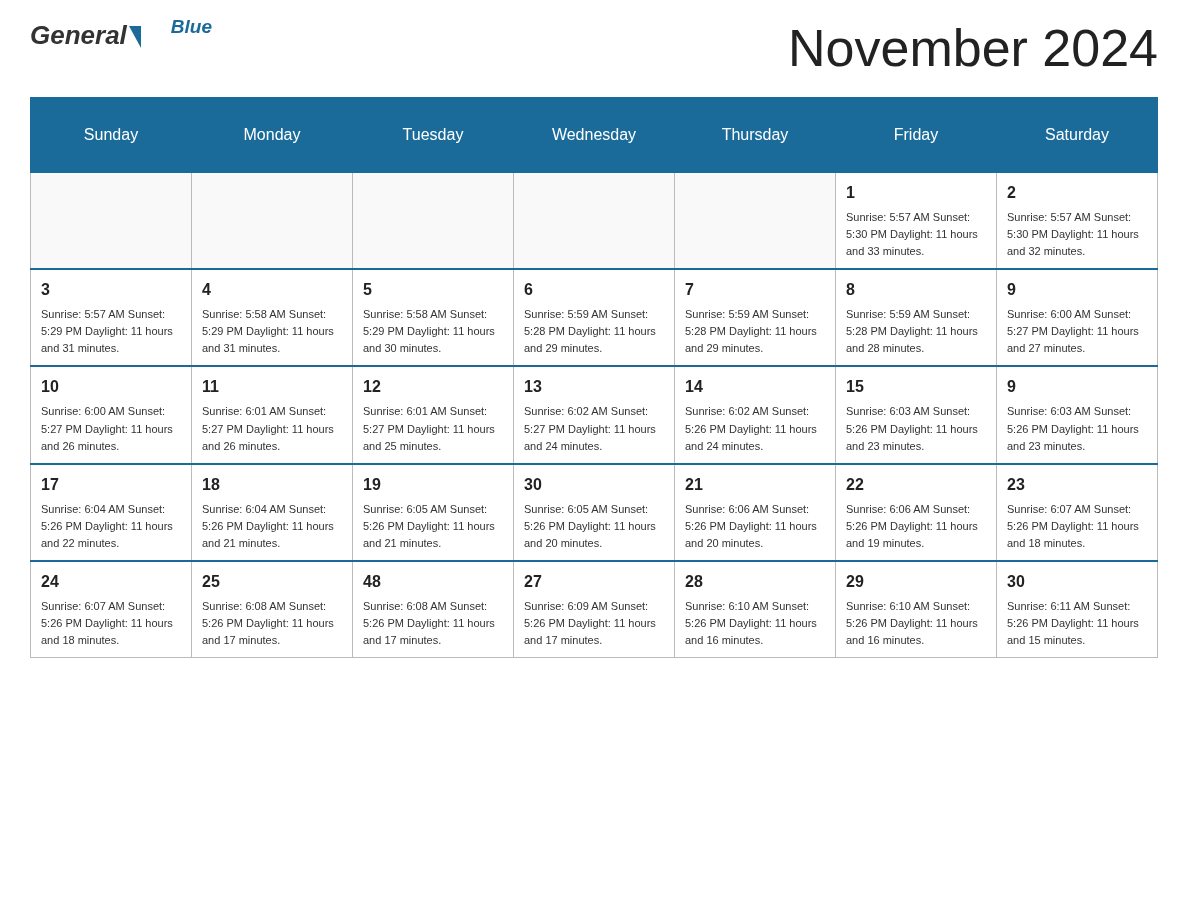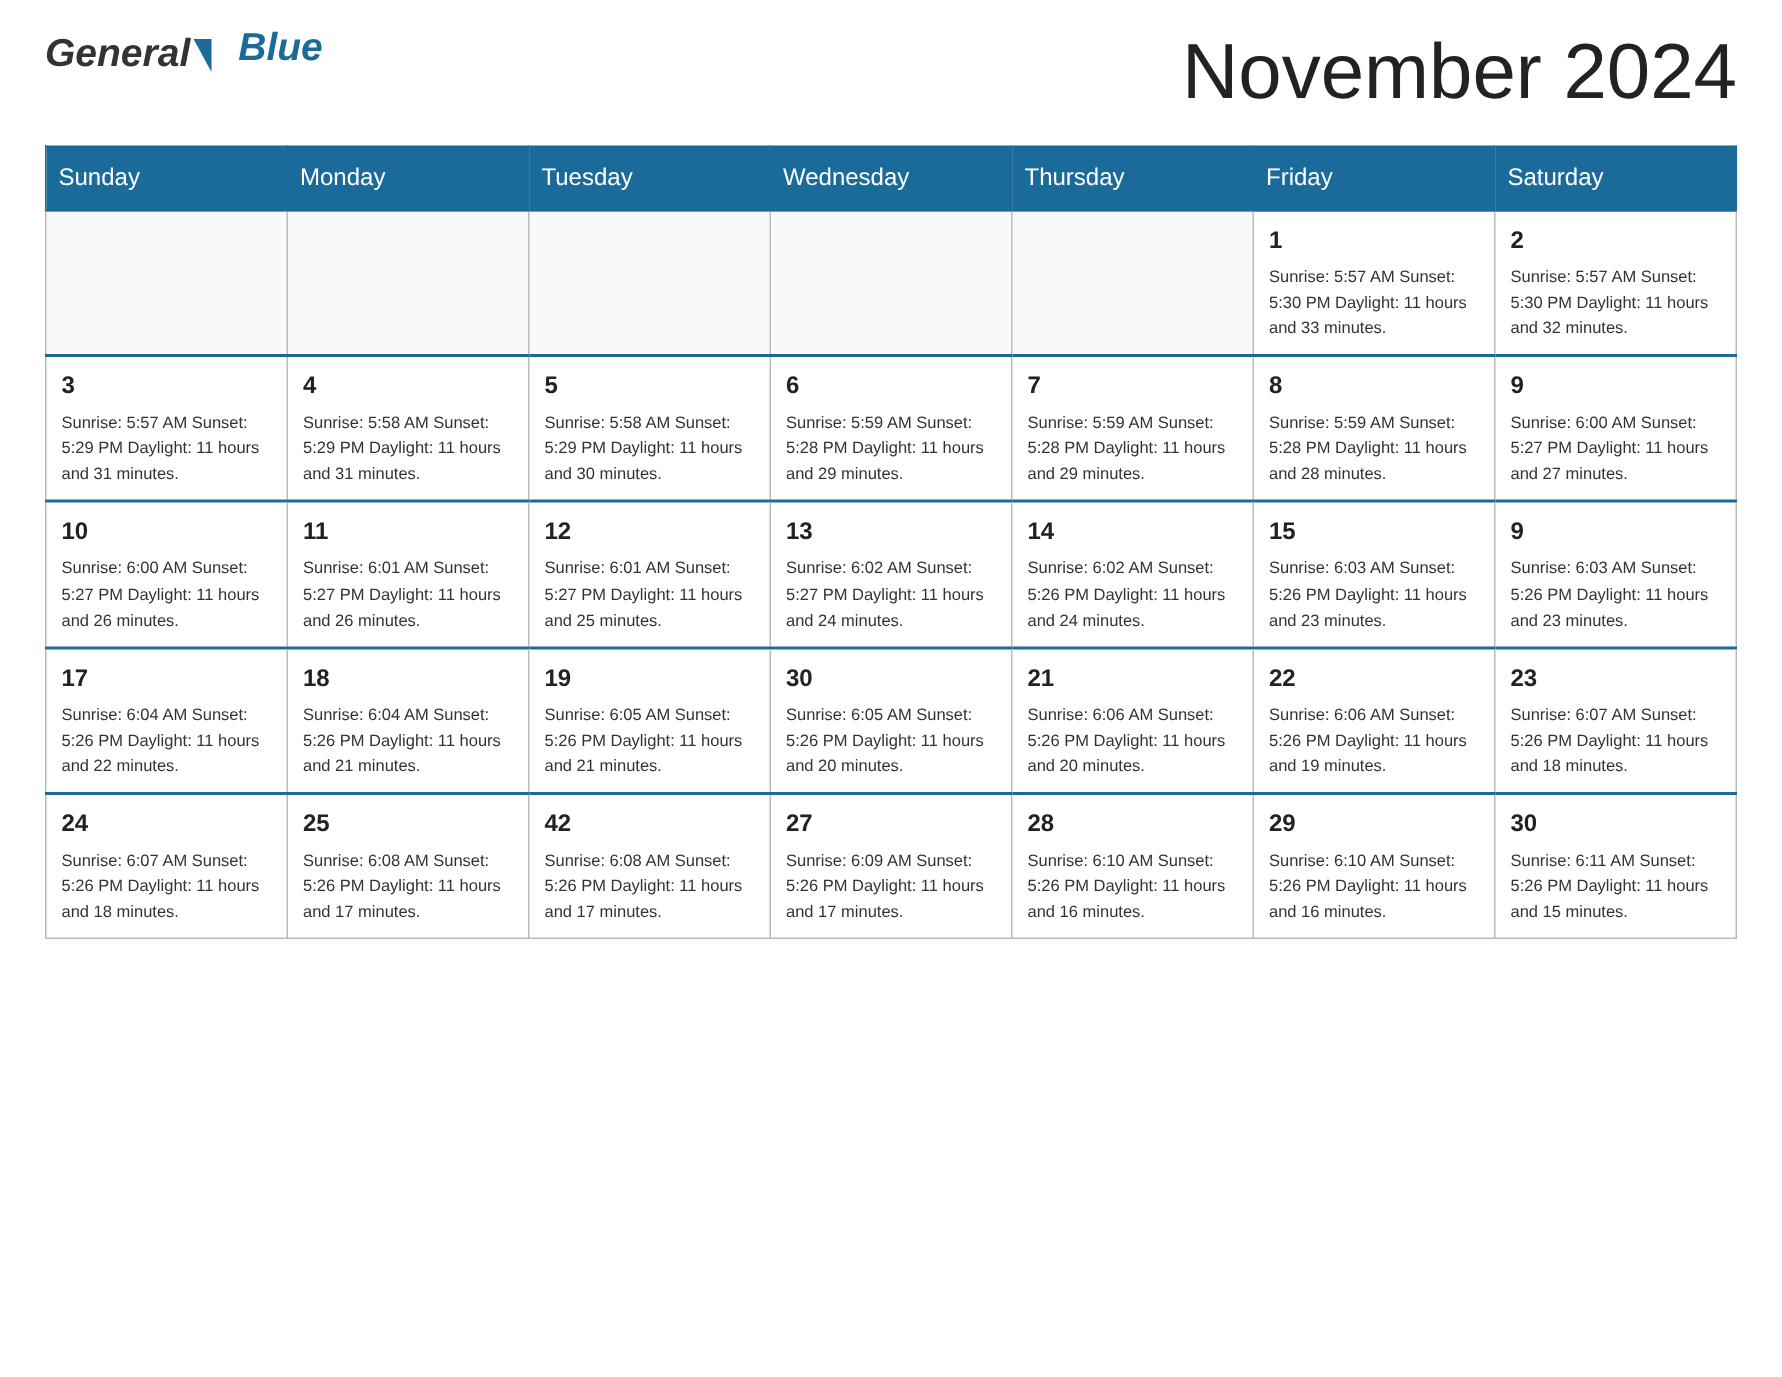--- a/index.html
+++ b/index.html
@@ -34,25 +34,25 @@
     .logo-triangle {
       width: 0;
       height: 0;
       border-left: 12px solid transparent;
       border-right: 0px solid transparent;
       border-top: 22px solid #1a6b9a;
       margin-left: 2px;
       margin-top: 2px;
     }
     .logo-blue {
-      font-size: 26px;
+      font-size: 19px;
       font-weight: bold;
       color: #1a6b9a;
       font-style: italic;
-      margin-left: 18px;
+      margin-left: 30px;
       margin-top: -4px;
     }
     .title-section {
       text-align: center;
     }
     .month-title {
       font-size: 52px;
       font-weight: normal;
       color: #222;
       line-height: 1.1;
@@ -63,24 +63,24 @@
       margin-top: 4px;
     }
     .calendar {
       width: 100%;
       border-collapse: collapse;
       border: 1px solid #aaa;
     }
     .calendar th {
       background: #1a6b9a;
       color: #fff;
-      padding: 12px 8px;
+      padding: 28px 8px;
       font-size: 16px;
       font-weight: normal;
-      text-align: left;
+      text-align: center;
       border: 1px solid #1a6b9a;
     }
     .calendar td {
       vertical-align: top;
       padding: 8px 10px;
       border: 1px solid #bbb;
       width: 14.28%;
       min-height: 110px;
       font-size: 13px;
       color: #333;
@@ -295,21 +295,21 @@
 Sunset: 5:26 PM
 Daylight: 11 hours and 18 minutes.</div>
         </td>
         <td>
           <span class="day-number">25</span>
           <div class="day-info">Sunrise: 6:08 AM
 Sunset: 5:26 PM
 Daylight: 11 hours and 17 minutes.</div>
         </td>
         <td>
-          <span class="day-number">42</span>
+          <span class="day-number">48</span>
           <div class="day-info">Sunrise: 6:08 AM
 Sunset: 5:26 PM
 Daylight: 11 hours and 17 minutes.</div>
         </td>
         <td>
           <span class="day-number">27</span>
           <div class="day-info">Sunrise: 6:09 AM
 Sunset: 5:26 PM
 Daylight: 11 hours and 17 minutes.</div>
         </td>

